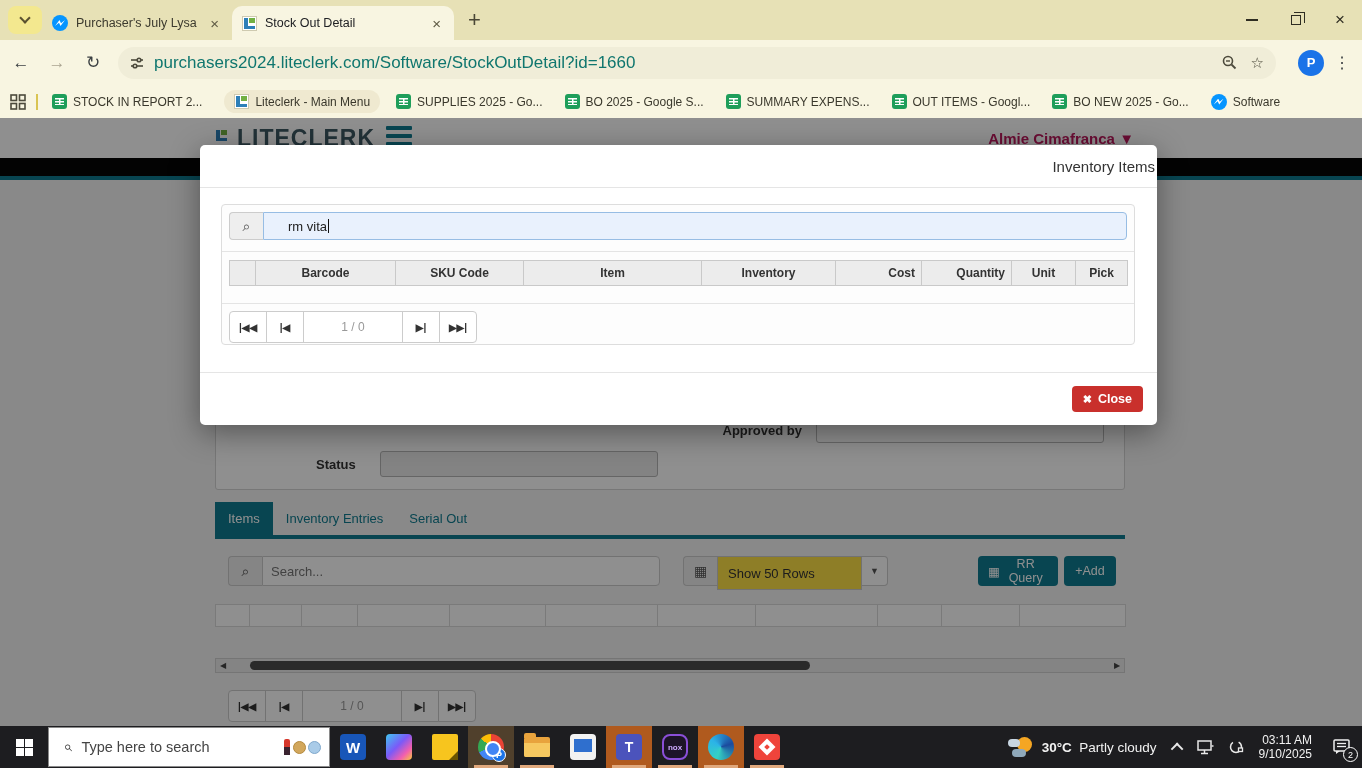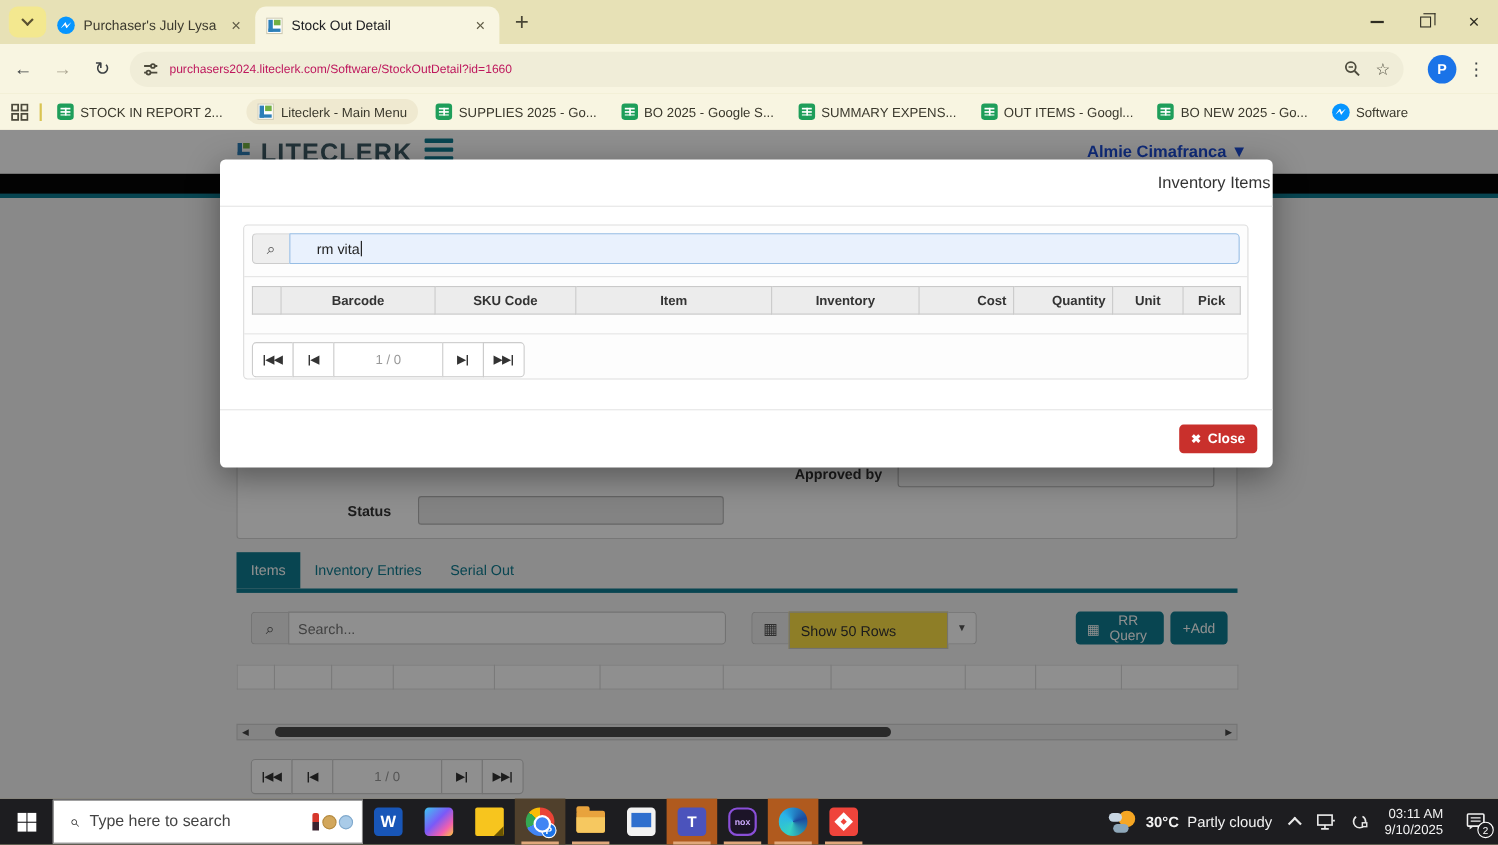--- a/index.html
+++ b/index.html
@@ -21,21 +21,21 @@
   .ic-min { width:12px; height:2px; background:#2f2d22; }
   .ic-max { width:10px; height:10px; border:1.5px solid #2f2d22; position:relative; }
   .ic-max::before{content:""; position:absolute; left:2px; top:-4px; width:10px; height:10px; border:1.5px solid #2f2d22; border-left:none; border-bottom:none;}
   .ic-close { font-size:17px; }
 
   .toolbar { position:absolute; left:0; top:40px; width:1362px; height:45px; background:#f8f5e1; display:flex; align-items:center; }
   .navbtn { width:30px; height:30px; display:flex; align-items:center; justify-content:center; font-size:17px; color:#3c4043; margin-left:6px; cursor:pointer; }
   .navbtn.dim { color:#aaa491; }
   .omnibox { flex:1; height:32px; margin:0 10px; background:#f0edd8; border-radius:16px; display:flex; align-items:center; padding:0 12px; }
   .siteinfo { margin-right:10px; }
-  .url { font-size:11px; color:#be185d; flex:1; white-space:nowrap; overflow:hidden; }
+  .url { font-size:17px; color:#0f766e; flex:1; white-space:nowrap; overflow:hidden; }
   .omni-ic { color:#4c4a3c; margin-left:14px; font-size:15px; cursor:pointer; }
   .avatar { width:26px; height:26px; border-radius:50%; background:#1a73e8; color:#fff; font-size:13px; font-weight:bold; display:flex; align-items:center; justify-content:center; margin-left:12px; cursor:pointer; }
   .kebab { font-size:16px; color:#3c4043; margin:0 12px 0 10px; cursor:pointer; letter-spacing:0; }
 
   .bookmarks { position:absolute; left:0; top:85px; width:1362px; height:33px; background:#f8f5e1; display:flex; align-items:center; font-size:12px; color:#3a382c; }
   .appsgrid { margin:0 10px 0 10px; cursor:pointer; }
   .bm-sep { width:2px; height:16px; background:#d9c452; margin-right:14px; }
   .bm { display:flex; align-items:center; margin-right:22px; cursor:pointer; white-space:nowrap; }
   .bm.hl { background:#efe9d0; border-radius:14px; padding:4px 10px; margin-right:16px; }
   .bm .lbl { margin-left:6px; }
@@ -54,21 +54,21 @@
   .lc-b2 { left:1px; top:9px; width:11px; height:3px; background:#2d7fb8; }
   .lc-g { left:6px; top:1px; width:6px; height:5px; background:#72b043; }
 
   
   .page { position:absolute; left:0; top:118px; width:1362px; height:608px; background:#f4f4f4; overflow:hidden; }
   .site-header { position:absolute; left:0; top:0; width:100%; height:40px; background:#ffffff; }
   .brand { position:absolute; left:215px; top:7px; display:flex; align-items:center; font-size:23px; font-weight:bold; letter-spacing:1px; color:#3e5a64; }
   .brand .lc-ic { width:20px; height:20px; margin-right:2px; border:none; }
   .burger { position:absolute; left:386px; top:8px; width:26px; cursor:pointer; }
   .burger i { display:block; height:4px; background:#0f7c90; margin-bottom:4px; border-radius:1px; }
-  .user { position:absolute; right:228px; top:12px; font-size:15px; font-weight:bold; color:#1d4ed8; cursor:pointer; }
+  .user { position:absolute; right:228px; top:12px; font-size:15px; font-weight:bold; color:#be185d; cursor:pointer; }
   .banner { position:absolute; left:0; top:40px; width:100%; height:22px; background:#070707; border-bottom:4px solid #0f7c90; }
 
   .form-panel { position:absolute; left:215px; top:80px; width:910px; height:292px; background:#fff; border:1px solid #d5d5d5; border-radius:3px; }
   .frow { position:absolute; display:flex; align-items:center; font-size:13px; color:#333; }
   .frow label { font-weight:bold; }
   .appr { right:20px; top:218px; }
   .appr .fld { width:288px; height:26px; border:1px solid #bbb; border-radius:3px; background:#fff; margin-left:14px; }
   .stat { left:100px; top:252px; }
   .stat .fld { width:278px; height:26px; border:1px solid #b5b5b5; border-radius:3px; background:#e9e9e9; margin-left:24px; }
 

